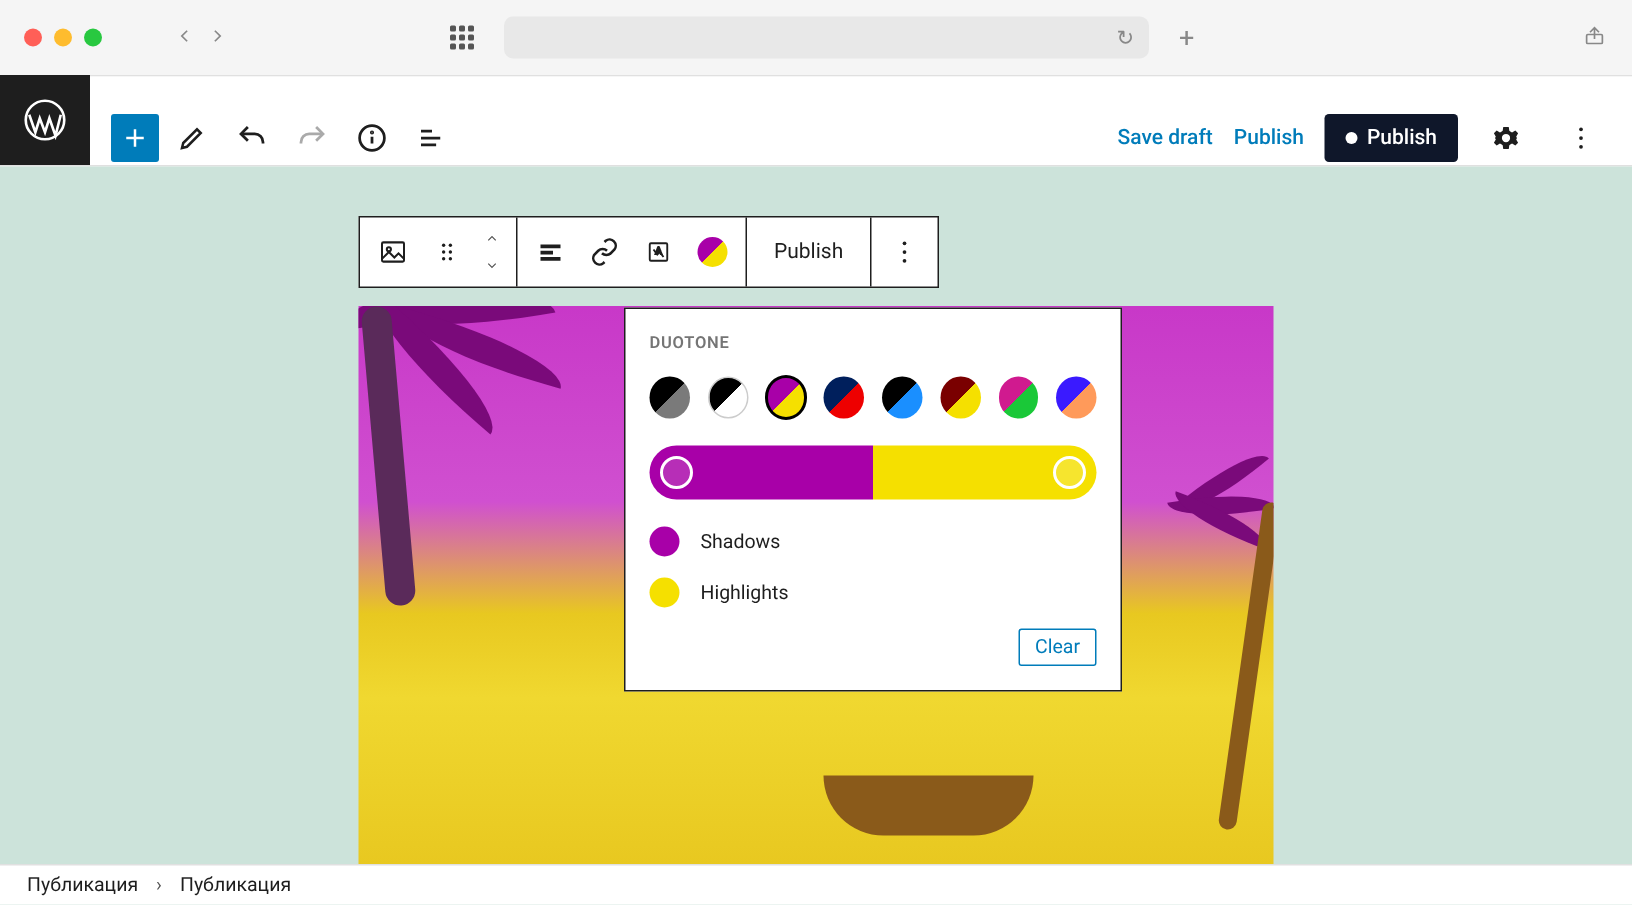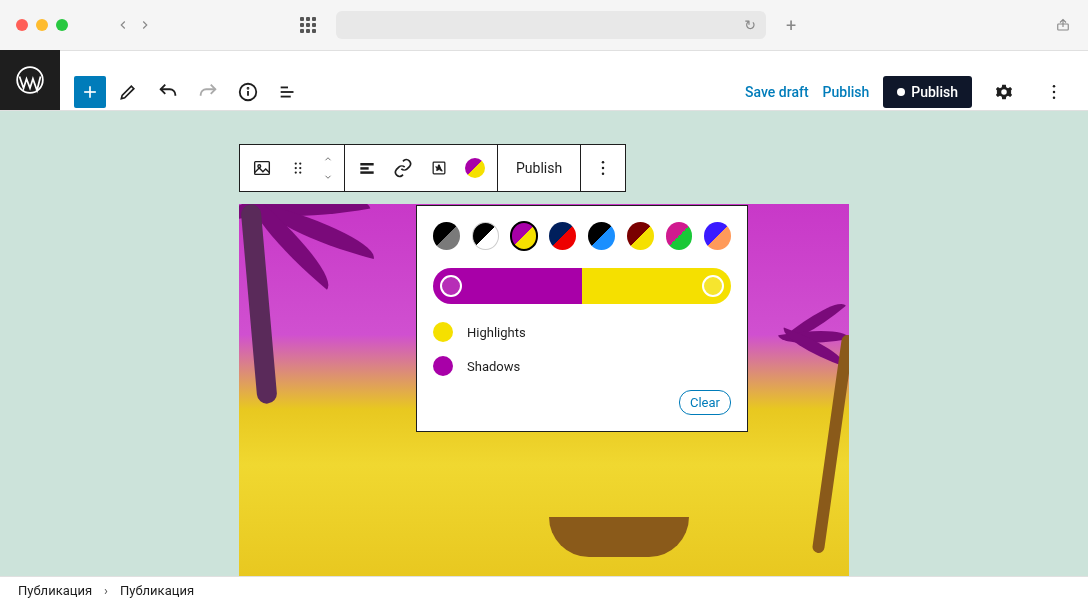--- a/index.html
+++ b/index.html
@@ -77,21 +77,21 @@
 .sw7 { background: linear-gradient(135deg, #3a1aff 50%, #ff9a5a 50%); }
 .gradient-bar { height: 36px; border-radius: 18px; background: linear-gradient(90deg, #a800a8 0%, #a800a8 50%, #f5e000 50%, #f5e000 100%); position: relative; margin-bottom: 18px; }
 .grad-handle { position: absolute; top: 50%; transform: translate(-50%, -50%); width: 22px; height: 22px; border: 2px solid #fff; border-radius: 50%; }
 .grad-handle.h1 { left: 18px; background: rgba(255,255,255,0.18); }
 .grad-handle.h2 { left: calc(100% - 18px); background: rgba(255,255,255,0.18); }
 .color-row { display: flex; align-items: center; gap: 14px; margin-bottom: 14px; }
 .color-dot { width: 20px; height: 20px; border-radius: 50%; }
 .dot-shadow { background: #a800a8; }
 .dot-highlight { background: #f5e000; }
 .clear-row { display: flex; justify-content: flex-end; }
-.btn-clear { border: 1px solid #007cba; color: #007cba; padding: 4px 10px; border-radius: 12px; font-size: 13px; }
+.btn-clear { border: 1px solid #007cba; color: #007cba; padding: 4px 10px; border-radius: 2px; font-size: 13px; }
 
 
 .breadcrumb { height: 27px; border-top: 1px solid #e0e0e0; display: flex; align-items: center; padding: 0 18px; font-size: 13px; gap: 12px; background: #fff; }
 .breadcrumb .sep { color: #555; }
 </style>
 </head>
 <body>
 
 <div class="browser-chrome">
   <div class="traffic-lights">
@@ -283,41 +283,42 @@
         <svg width="20" height="20" viewBox="0 0 24 24" fill="currentColor">
             <circle cx="12" cy="5" r="1.5"></circle>
             <circle cx="12" cy="12" r="1.5"></circle>
             <circle cx="12" cy="19" r="1.5"></circle>
           </svg>
       </div>
     </div>
   </div>
 
   <div class="duotone-pop">
+    <div class="duotone-title">DUOTONE</div>
     <div class="swatch-row">
       <div class="swatch-base sw0"></div>
       <div class="swatch-base sw1"></div>
       <div class="swatch-base sw2"></div>
       <div class="swatch-base sw3"></div>
       <div class="swatch-base sw4"></div>
       <div class="swatch-base sw5"></div>
       <div class="swatch-base sw6"></div>
       <div class="swatch-base sw7"></div>
     </div>
     <div class="gradient-bar">
       <div class="grad-handle h1"></div>
       <div class="grad-handle h2"></div>
     </div>
     <div class="color-row">
+      <div class="color-dot dot-shadow"></div>
+      <span>Shadows</span>
+    </div>
+    <div class="color-row">
       <div class="color-dot dot-highlight"></div>
       <span>Highlights</span>
-    </div>
-    <div class="color-row">
-      <div class="color-dot dot-shadow"></div>
-      <span>Shadows</span>
     </div>
     <div class="clear-row">
       <div class="btn-clear">Clear</div>
     </div>
   </div>
 
 </div>
 
 <div class="breadcrumb">
   <span>Публикация</span>

